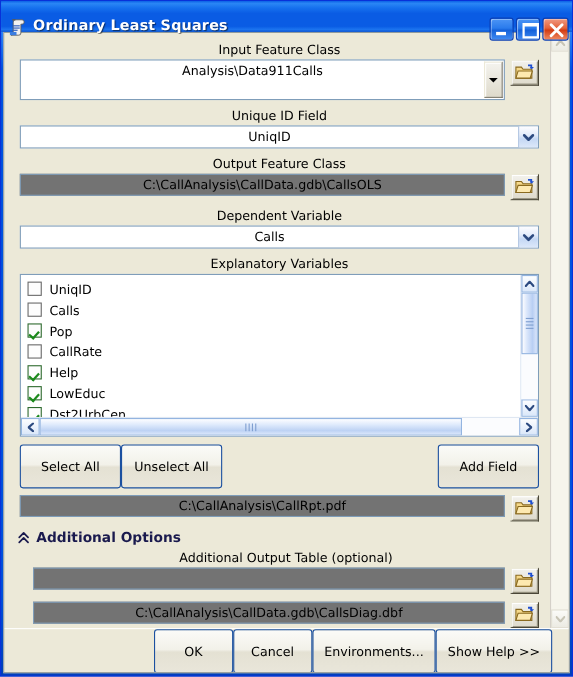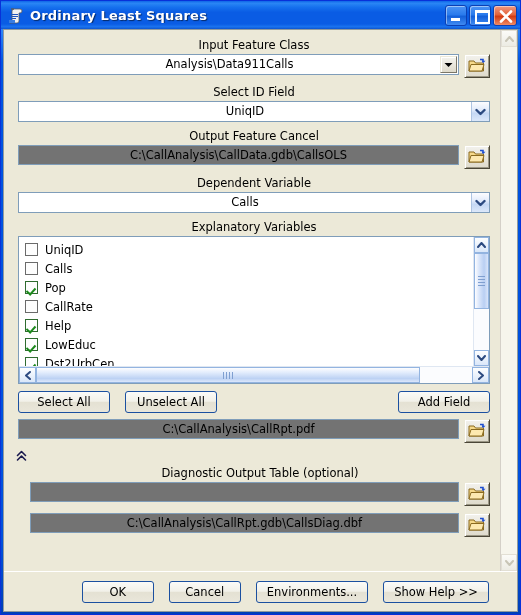--- a/index.html
+++ b/index.html
@@ -25,22 +25,22 @@
   }
 
   
   .titlebar {
     height: 28px;
     flex: 0 0 28px;
     background: linear-gradient(to bottom,
        #0f66e8 0%, #2a86f5 8%, #1671ee 22%, #0a5ce4 40%,
        #0a5ce4 82%, #1b74ef 92%, #0d54cf 100%);
     display: flex;
-    align-items: center;
-    padding: 1px 3px 0 6px;
+    align-items: flex-start;
+    padding: 15px 3px 0 6px;
     position: relative;
   }
   .title-icon {
     width: 18px; height: 18px;
     margin-right: 5px;
     flex: 0 0 18px;
     display: block;
   }
   .title-text {
     color: #ffffff;
@@ -144,21 +144,21 @@
     line-height: 18px;
     padding: 0 3px;
     white-space: nowrap;
     overflow: hidden;
     min-width: 0;
   }
 
   
   .combo-classic {
     flex: 1 1 auto;
-    height: 21px;
+    height: 37px;
     background: #ffffff;
     border: 1px solid #7f9db9;
     display: flex;
     align-items: stretch;
     min-width: 0;
   }
   .combo-classic .val {
     flex: 1 1 auto;
     font-size: 11.5px;
     line-height: 19px;
@@ -300,54 +300,54 @@
     background: linear-gradient(to bottom,#fdfdff 0%, #e0ebfc 35%, #bdd2f4 75%, #dbe7fb 100%);
     border: 1px solid #93b4e0;
     display:flex; align-items:center; justify-content:center;
   }
   .grip-h { height:7px; display:flex; }
   .grip-h i { display:block; width:1px; background:#7f9fd0; margin:0 1px; height:7px; }
 
   
   .btnrow { display:flex; align-items:center; margin: 7px 0 6px 0; }
   .btn {
-    height: 22px;
+    height: 40px;
     min-width: 92px;
     padding: 0 10px;
     background: linear-gradient(to bottom,#fbfbf8 0%,#f2f1e9 46%,#e4e1d3 52%,#e9e6da 100%);
     border: 1px solid #1b50a0;
     border-radius: 3px;
     font-size: 11.5px;
     color: #000;
     display:flex; align-items:center; justify-content:center;
     white-space: nowrap;
     cursor: default;
   }
-  .btn + .btn { margin-left: 15px; }
+  .btn + .btn { margin-left: 0; }
   .spacer { flex: 1 1 auto; }
 
   
   .addl {
     display:flex; align-items:center;
     margin: 6px 0 4px -2px;
     font-size: 12.5px;
     font-weight: bold;
     color: #1a1a4e;
   }
   .addl .chev { margin-right: 6px; display:flex; }
   .indent { padding-left: 12px; }
 
   
   .bottombar {
     flex: 0 0 40px;
     height: 40px;
     background: #ece9d8;
     border-top: 1px solid #ffffff;
     display:flex; align-items:center; justify-content:flex-end;
-    padding-right: 28px;
+    padding-right: 15px;
   }
   .bottombar .btn { min-width: 72px; }
 </style>
 </head>
 <body>
 
 <div class="window">
 
   <div class="titlebar">
     <svg class="title-icon" viewBox="0 0 18 18">
@@ -391,35 +391,35 @@
                 <path d="M1 3 h5 l1.5 2 h8 v8 h-14.5 z" fill="#f6d98a" stroke="#8a6a1f" stroke-width="1"></path>
                 <path d="M3 6.5 h13 l-2 6.5 h-13 z" fill="#fde9b0" stroke="#8a6a1f" stroke-width="1"></path>
                 <path d="M12 1.5 h3 v3" fill="none" stroke="#1f4fd0" stroke-width="1.6"></path>
                 <path d="M15.5 4.8 l-2 -2 h4 z" fill="#1f4fd0"></path>
               </svg>
             </div>
           </div>
         </div>
 
         <div class="row">
-          <div class="fld-label">Select ID Field</div>
+          <div class="fld-label">Unique ID Field</div>
           <div class="inputrow">
             <div class="combo-xp">
               <div class="val">UniqID</div>
               <div class="drop">
                 <svg width="11" height="8" viewBox="0 0 11 8">
                   <path d="M1.5 2 L5.5 6 L9.5 2" fill="none" stroke="#2c4a80" stroke-width="2.4" stroke-linecap="round" stroke-linejoin="round"></path>
                 </svg>
               </div>
             </div>
           </div>
         </div>
 
         <div class="row">
-          <div class="fld-label">Output Feature Cancel</div>
+          <div class="fld-label">Output Feature Class</div>
           <div class="inputrow">
             <div class="txtbox">C:\CallAnalysis\CallData.gdb\CallsOLS</div>
             <div class="browse">
               <svg width="18" height="16" viewBox="0 0 18 16">
                 <path d="M1 3 h5 l1.5 2 h8 v8 h-14.5 z" fill="#f6d98a" stroke="#8a6a1f" stroke-width="1"></path>
                 <path d="M3 6.5 h13 l-2 6.5 h-13 z" fill="#fde9b0" stroke="#8a6a1f" stroke-width="1"></path>
                 <path d="M12 1.5 h3 v3" fill="none" stroke="#1f4fd0" stroke-width="1.6"></path>
                 <path d="M15.5 4.8 l-2 -2 h4 z" fill="#1f4fd0"></path>
               </svg>
             </div>
@@ -546,42 +546,43 @@
           </div>
         </div>
 
         <div class="addl">
           <span class="chev">
             <svg width="11" height="12" viewBox="0 0 11 12">
               <path d="M1.5 5.5 L5.5 1.5 L9.5 5.5" fill="none" stroke="#1a1a4e" stroke-width="1.6" stroke-linecap="round" stroke-linejoin="round"></path>
               <path d="M1.5 10 L5.5 6 L9.5 10" fill="none" stroke="#1a1a4e" stroke-width="1.6" stroke-linecap="round" stroke-linejoin="round"></path>
             </svg>
           </span>
+          <span>Additional Options</span>
         </div>
 
         <div class="indent">
 
           <div class="row">
-            <div class="fld-label">Diagnostic Output Table (optional)</div>
+            <div class="fld-label">Additional Output Table (optional)</div>
             <div class="inputrow">
               <div class="txtbox"></div>
               <div class="browse">
                 <svg width="18" height="16" viewBox="0 0 18 16">
                   <path d="M1 3 h5 l1.5 2 h8 v8 h-14.5 z" fill="#f6d98a" stroke="#8a6a1f" stroke-width="1"></path>
                   <path d="M3 6.5 h13 l-2 6.5 h-13 z" fill="#fde9b0" stroke="#8a6a1f" stroke-width="1"></path>
                   <path d="M12 1.5 h3 v3" fill="none" stroke="#1f4fd0" stroke-width="1.6"></path>
                   <path d="M15.5 4.8 l-2 -2 h4 z" fill="#1f4fd0"></path>
                 </svg>
               </div>
             </div>
           </div>
 
           <div class="row">
             <div class="inputrow">
-              <div class="txtbox">C:\CallAnalysis\CallRpt.gdb\CallsDiag.dbf</div>
+              <div class="txtbox">C:\CallAnalysis\CallData.gdb\CallsDiag.dbf</div>
               <div class="browse">
                 <svg width="18" height="16" viewBox="0 0 18 16">
                   <path d="M1 3 h5 l1.5 2 h8 v8 h-14.5 z" fill="#f6d98a" stroke="#8a6a1f" stroke-width="1"></path>
                   <path d="M3 6.5 h13 l-2 6.5 h-13 z" fill="#fde9b0" stroke="#8a6a1f" stroke-width="1"></path>
                   <path d="M12 1.5 h3 v3" fill="none" stroke="#1f4fd0" stroke-width="1.6"></path>
                   <path d="M15.5 4.8 l-2 -2 h4 z" fill="#1f4fd0"></path>
                 </svg>
               </div>
             </div>
           </div>

